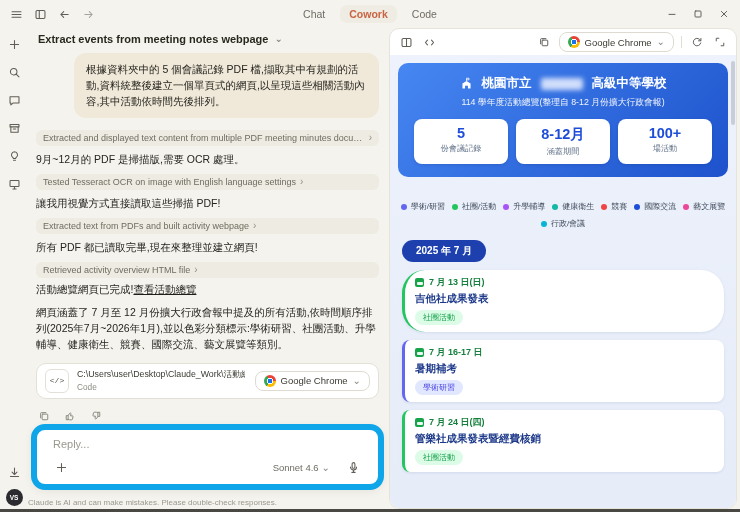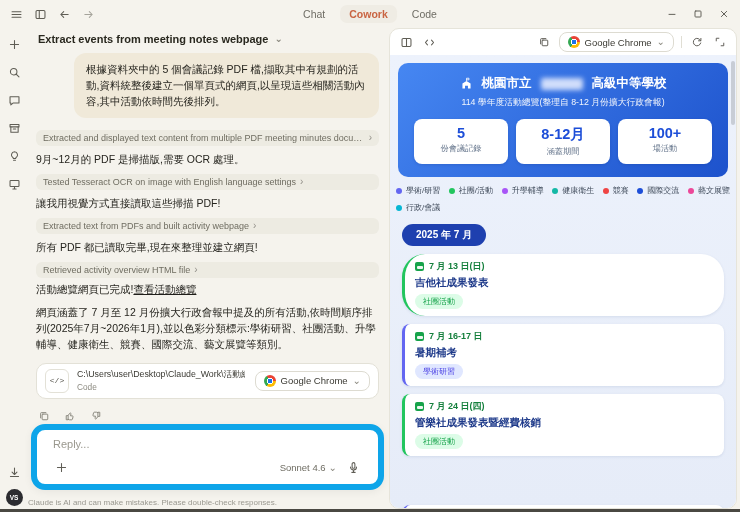--- a/index.html
+++ b/index.html
@@ -42,39 +42,39 @@
   .fc-path{font-size:8.8px;color:#3a3932;white-space:nowrap;overflow:hidden;max-width:168px}
   .fc-sub{font-size:8.3px;color:#8c8a80;margin-top:1px}
   .chrome-btn{margin-left:auto;flex:none;display:flex;align-items:center;gap:5px;border:1px solid #dddbd1;background:#fff;border-radius:8px;padding:3px 8px;font-size:9.5px;color:#3a3932;cursor:pointer;font-family:inherit}
   .chrome-icon{width:12px;height:12px;border-radius:50%;background:
      radial-gradient(circle at center,#1a73e8 0 29%,#fff 30% 40%,transparent 41%),
      conic-gradient(from -30deg,#ea4335 0 120deg,#fbbc05 120deg 240deg,#34a853 240deg 360deg)}
   .msg-actions{display:flex;gap:10px;margin-top:9px}
 
   .composer{position:absolute;left:3px;right:5px;bottom:22px;background:#fff;border:6px solid #0ea5e9;border-radius:14px;box-shadow:0 2px 8px rgba(0,0,0,.06);padding:8px 16px;cursor:text}
   .composer-ph{font-size:11px;color:#9a988e}
-  .composer-row{display:flex;align-items:center;gap:8px;margin-top:9px}
+  .composer-row{display:flex;align-items:center;gap:15px;margin-top:9px}
   .model-btn{margin-left:auto;display:flex;align-items:center;gap:3px;border:none;background:none;font-size:9.5px;color:#6f6d63;cursor:pointer;font-family:inherit}
   .disclaimer{position:absolute;left:0;right:0;bottom:5px;text-align:left;font-size:8px;color:#9a9890}
 
   
   .preview-panel{position:absolute;left:389px;top:28px;right:3px;bottom:3px;background:#fff;border:1px solid #e6e4da;border-radius:10px;overflow:hidden;display:flex;flex-direction:column}
   .pv-toolbar{height:26px;flex:none;display:flex;align-items:center;padding:0 8px;gap:6px}
   .pv-right{margin-left:auto;display:flex;align-items:center;gap:7px}
   .pv-divider{width:1px;height:12px;background:#e0ded4}
   .pv-viewport{flex:1;position:relative;overflow:hidden;background:linear-gradient(#edf2fc,#e6ecf8)}
   .hero{margin:8px 8px 0;border-radius:10px;background:linear-gradient(135deg,#4687f2,#1d52cc);padding:12px 8px 13px;text-align:center;color:#fff}
   .hero-title{display:flex;align-items:center;justify-content:center;gap:9px;font-size:12.5px;font-weight:bold}
   .masked{display:inline-block;width:42px;height:12px;background:rgba(236,241,255,.85);border-radius:2px;filter:blur(2.5px)}
   .hero-sub{font-size:8.8px;opacity:.93;margin-top:5px}
   .stats{display:flex;justify-content:center;gap:8px;margin-top:10px}
   .stat-card{background:#fff;border-radius:8px;width:94px;padding:6px 4px 7px;box-shadow:0 1px 3px rgba(10,40,110,.18)}
   .stat-value{color:#1d4ed8;font-weight:bold;font-size:14.5px}
   .stat-label{color:#64748b;font-size:8.2px;margin-top:2px}
-  .legend{display:flex;flex-wrap:wrap;justify-content:space-between;column-gap:7px;row-gap:6px;padding:8px 6px 2px}
+  .legend{display:flex;flex-wrap:wrap;justify-content:center;column-gap:7px;row-gap:6px;padding:24px 6px 2px}
   .legend-item{display:flex;align-items:center;gap:4px}
   .legend-dot{width:6px;height:6px;border-radius:50%}
   .legend-label{font-size:8px;color:#3f4a5a}
   .month-row{padding:9px 0 0 12px}
   .month-pill{display:inline-block;background:#1e40af;color:#fff;font-size:10px;font-weight:bold;padding:4px 14px;border-radius:14px}
   .events{display:flex;flex-direction:column;gap:8px;padding:8px 12px 0}
   .event-card{background:#fff;border-radius:8px;border-left:3px solid #22c55e;box-shadow:0 1px 3px rgba(30,60,120,.1);padding:6px 10px 7px;cursor:pointer}
   .ev-date{display:flex;align-items:center;gap:5px;font-size:9px;font-weight:bold;color:#15803d}
   .cal-icon{width:9px;height:9px;background:#16a34a;border-radius:2px;position:relative;flex:none}
   .cal-icon::after{content:"";position:absolute;left:1.5px;right:1.5px;top:3.5px;height:3.5px;background:#fff;border-radius:1px;opacity:.92}

